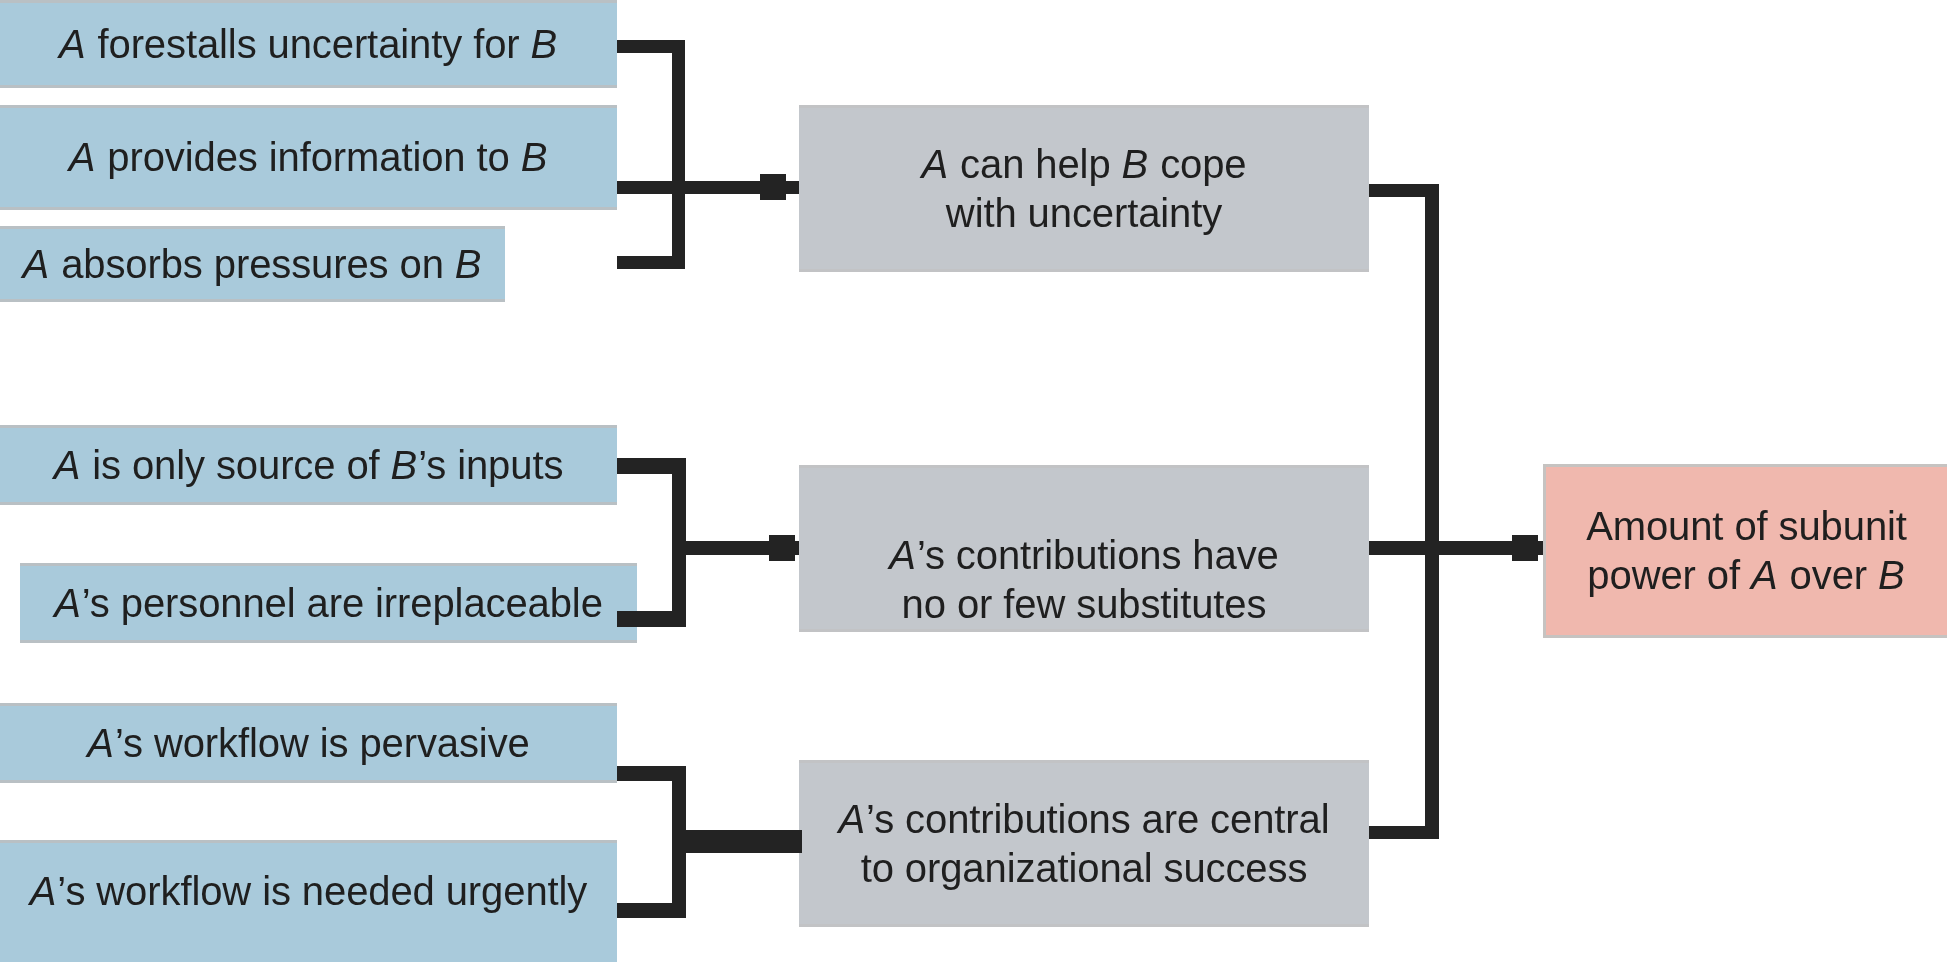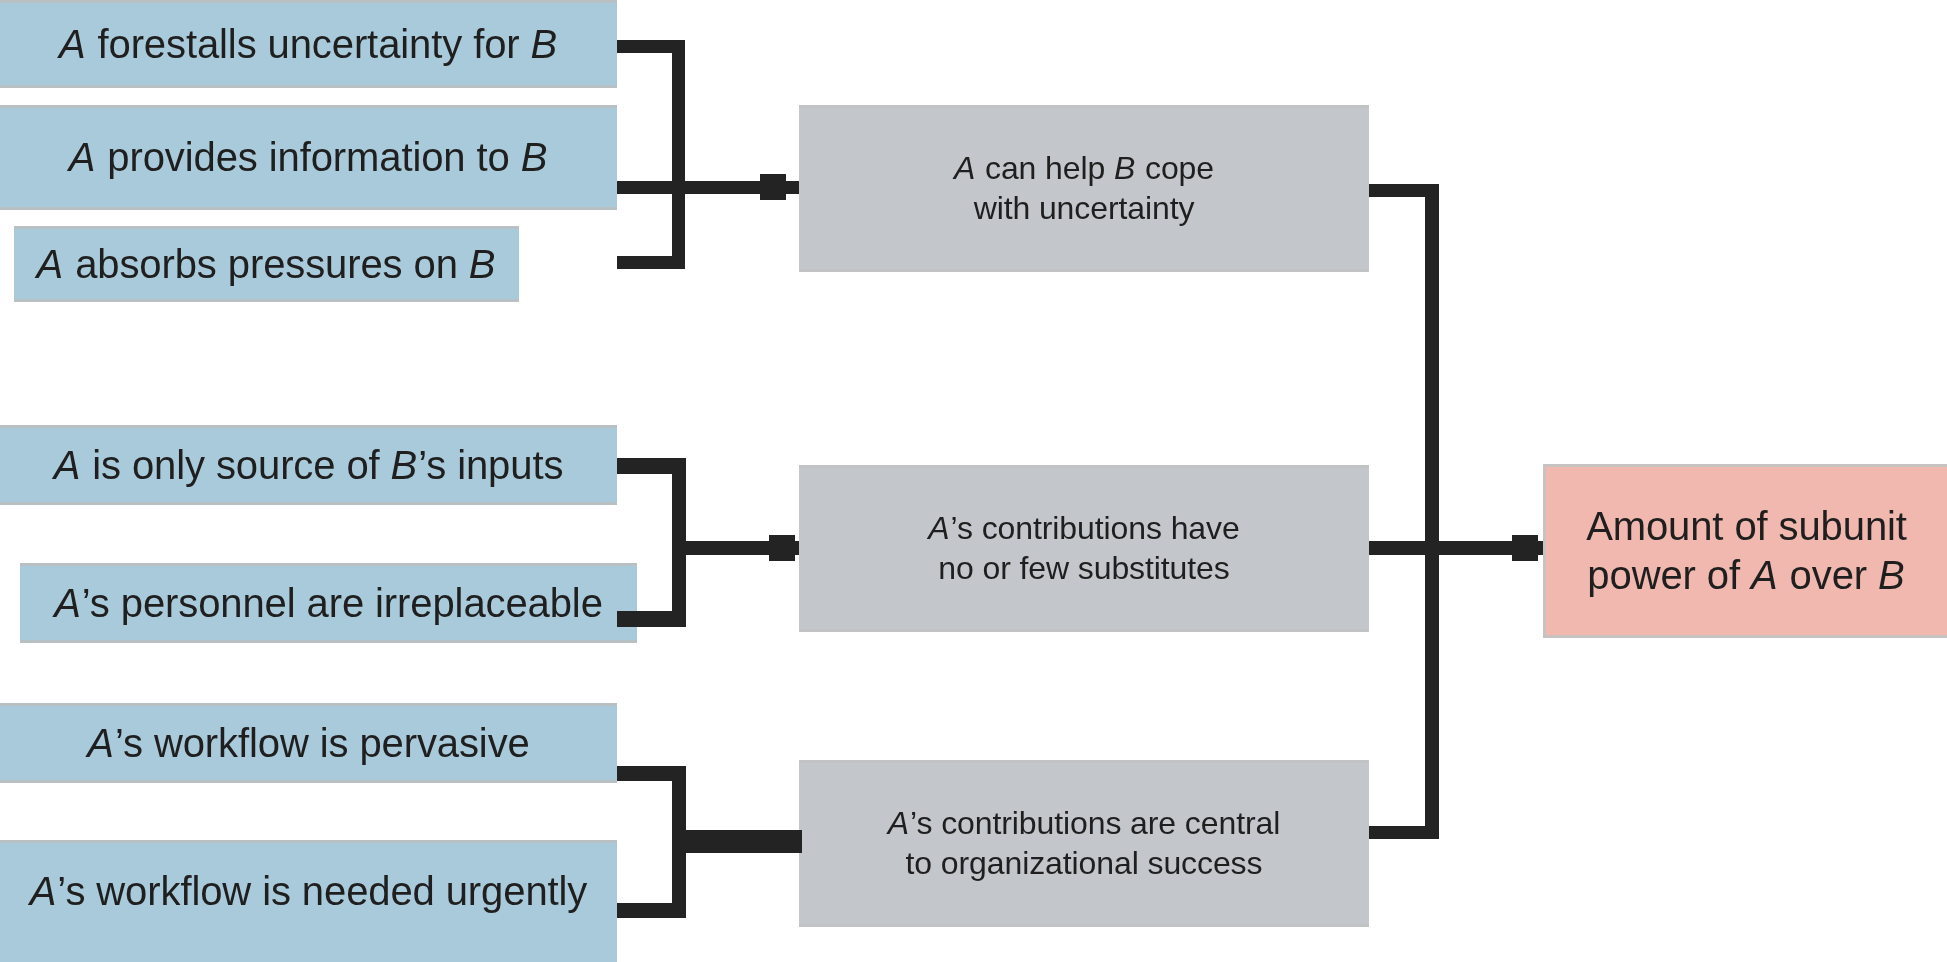--- a/index.html
+++ b/index.html
@@ -31,21 +31,21 @@
     border-bottom: 3px solid #c2c3c5;
   }
   .box-antecedent {
     background: #a9cadb;
     font-size: 40px;
     border-top-color: #b9c0c4;
     border-bottom-color: #b9c0c4;
   }
   .box-mediator {
     background: #c3c7cc;
-    font-size: 32px;
+    font-size: 40px;
     border-top-color: #c2c3c5;
     border-bottom-color: #c2c3c5;
   }
   .box-outcome {
     background: #f0b8ae;
     font-size: 40px;
     border-top-color: #c6c3c1;
     border-bottom-color: #c6c3c1;
     border-left: 3px solid #c6c3c1;
   }
@@ -76,21 +76,21 @@
 <div id="diagram">
 
   <div class="box box-antecedent" style="left:0px; top:0px; width:617px; height:88px;text-align:center;">
     <span class="label-text"><i>A</i><span> forestalls uncertainty for </span><i>B</i></span>
   </div>
 
   <div class="box box-antecedent" style="left:0px; top:105px; width:617px; height:105px;">
     <span class="label-text"><i>A</i><span> provides information to </span><i>B</i></span>
   </div>
 
-  <div class="box box-antecedent" style="left:14px; top:226px; width:505px; height:76px;">
+  <div class="box box-antecedent" style="left:0px; top:226px; width:505px; height:76px;">
     <span class="label-text"><i>A</i><span> absorbs pressures on </span><i>B</i></span>
   </div>
 
   <div class="box box-antecedent" style="left:0px; top:425px; width:617px; height:80px;">
     <span class="label-text"><i>A</i><span> is only source of </span><i>B</i><span>’s inputs</span></span>
   </div>
 
   <div class="box box-antecedent" style="left:0px; top:563px; width:617px; height:80px;margin-left:20px;">
     <span class="label-text"><i>A</i><span>’s personnel are irreplaceable</span></span>
   </div>
@@ -100,21 +100,21 @@
   </div>
 
   <div class="box box-antecedent" style="left:0px; top:840px; width:617px; height:122px; border-bottom:none;">
     <span class="label-text" style="margin-top:-22px;"><i>A</i><span>’s workflow is needed urgently</span></span>
   </div>
 
   <div class="box box-mediator" style="left:799px; top:105px; width:570px; height:167px;">
     <span class="label-text"><i>A</i><span> can help </span><i>B</i><span> cope</span><br><span>with uncertainty</span></span>
   </div>
 
-  <div class="box box-mediator" style="left:799px; top:465px; width:570px; height:167px;">
+  <div class="box box-mediator" style="left:799px; top:465px; width:570px; height:167px;align-items:flex-end;">
     <span class="label-text"><i>A</i><span>’s contributions have</span><br><span>no or few substitutes</span></span>
   </div>
 
   <div class="box box-mediator" style="left:799px; top:760px; width:570px; height:167px;align-items:center;">
     <span class="label-text"><i>A</i><span>’s contributions are central</span><br><span>to organizational success</span></span>
   </div>
 
   <div class="box box-outcome" style="left:1543px; top:464px; width:404px; height:174px;">
     <span class="label-text"><span>Amount of subunit</span><br><span>power of </span><i>A</i><span> over </span><i>B</i></span>
   </div>

